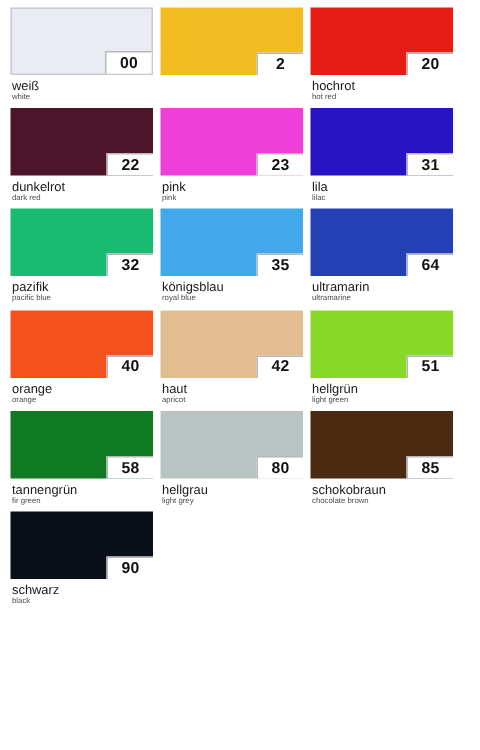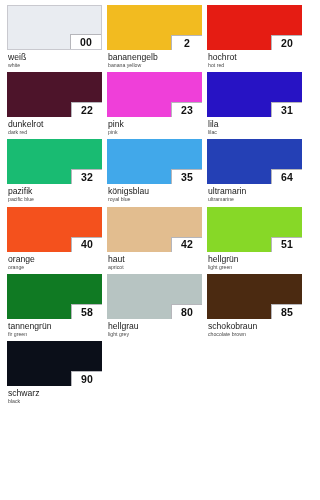--- a/index.html
+++ b/index.html
@@ -90,24 +90,20 @@
         </div>
         <div class="labels">
           <div class="name-de">weiß</div>
           <div class="name-en">white</div>
         </div>
       </div>
       <div class="cell">
         <div class="swatch" style="background: rgb(242, 187, 32);">
           <div class="badge">2</div>
         </div>
-        <div class="labels">
-          <div class="name-de">bananengelb</div>
-          <div class="name-en">banana yellow</div>
-        </div>
       </div>
       <div class="cell">
         <div class="swatch" style="background: rgb(229, 28, 19);">
           <div class="badge">20</div>
         </div>
         <div class="labels">
           <div class="name-de">hochrot</div>
           <div class="name-en">hot red</div>
         </div>
       </div>

